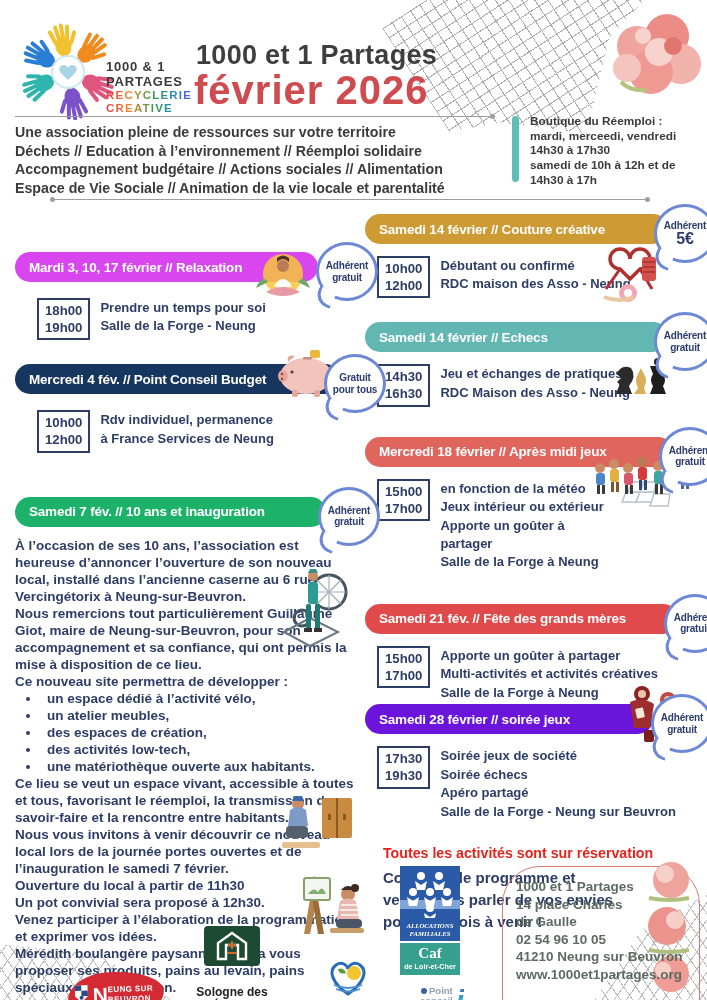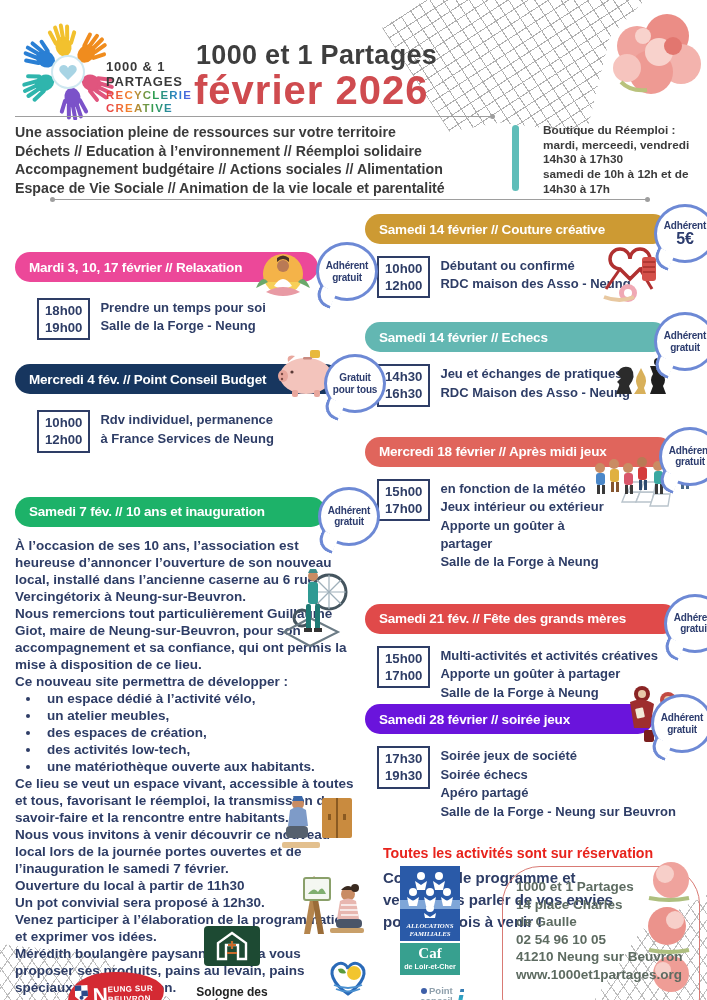--- a/index.html
+++ b/index.html
@@ -34,21 +34,21 @@
     background:linear-gradient(90deg,#e63946,#f4862a,#2a9d4f,#2a7fd4,#8338ec,#e0349c);
     -webkit-background-clip:text;background-clip:text;color:#e63946;}
   @supports ((background-clip:text) or (-webkit-background-clip:text)){
     .rainbow{color:transparent;-webkit-text-fill-color:transparent;}}
   .title1{position:absolute;left:196px;top:40px;font-size:27px;font-weight:700;color:#3e3e3e;letter-spacing:.3px;}
   .title2{position:absolute;left:194px;top:68px;font-size:40px;font-weight:700;color:#cf4b4f;letter-spacing:1px;}
 
   
   .intro{position:absolute;left:15px;top:123px;width:495px;font-size:14.2px;font-weight:700;
     color:#3b3b3b;line-height:1.31;white-space:nowrap;}
-  .boutique{position:absolute;left:512px;top:123px;display:flex;gap:24px;}
+  .boutique{position:absolute;left:512px;top:114px;display:flex;gap:11px;}
   .boutique-bar{width:7px;height:66px;border-radius:4px;background:#5fbdb9;flex:none;margin-top:2px;}
   .boutique-text{font-size:11.8px;font-weight:700;color:#3b3b3b;line-height:1.24;white-space:nowrap;}
 
   
   .col{position:absolute;top:212px;}
   .col-left{left:15px;width:345px;}
   .col-right{left:365px;width:335px;}
 
   .banner{position:relative;height:30px;border-radius:16px;display:flex;align-items:center;
     padding:0 14px;color:#fff;font-weight:700;font-size:13.5px;letter-spacing:-.2px;white-space:nowrap;}
@@ -260,21 +260,21 @@
     </div>
   </div>
 
   <div class="divider divider-main">
       <span class="dot left"></span>
       <span class="dot right"></span>
     </div>
 
   <div class="col col-left">
 
-    <div class="banner b1" style="background-color: #ec4899; margin-top: 40px;">
+    <div class="banner b1" style="background-color: #d946ef; margin-top: 40px;">
       <span>Mardi 3, 10, 17 février //  Relaxation</span>
       <span class="bubble">
         <span>Adhérent</span>
         <span>gratuit</span>
       </span>
     </div>
     <div class="event-body">
       <div class="times">
         <div>18h00</div>
         <div>19h00</div>
@@ -395,22 +395,22 @@
         <span>Adhérent</span>
         <span>gratuit</span>
       </span>
     </div>
     <div class="event-body">
       <div class="times">
         <div>15h00</div>
         <div>17h00</div>
       </div>
       <div class="desc">
+        <div>Apporte un goûter à partager</div>
         <div>Multi-activités et activités créatives</div>
-        <div>Apporte un goûter à partager</div>
         <div>Salle de la Forge à Neung</div>
       </div>
     </div>
 
     <div class="banner r5" style="background-color: rgb(106, 20, 220);">
       <span>Samedi 28 février //  soirée jeux</span>
       <span class="bubble">
         <span>Adhérent</span>
         <span>gratuit</span>
       </span>

